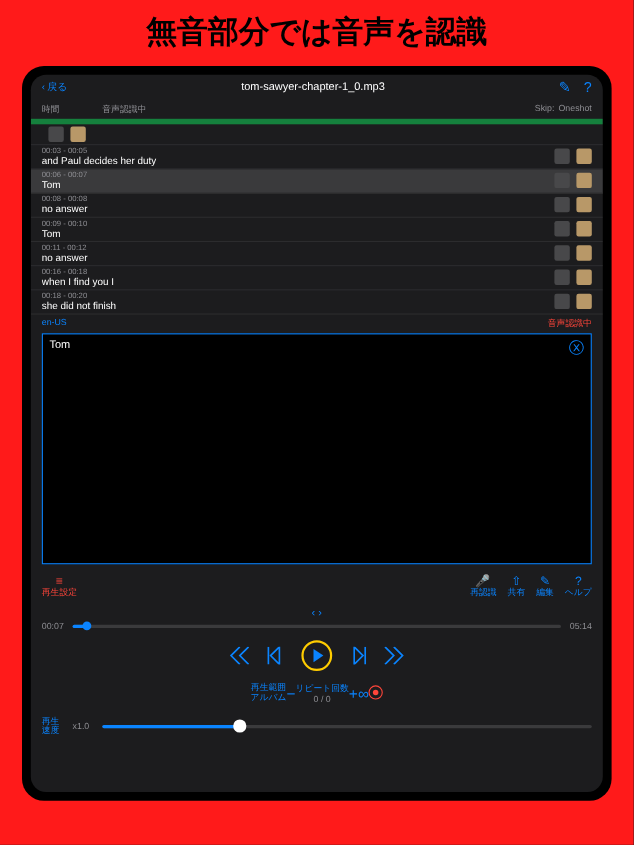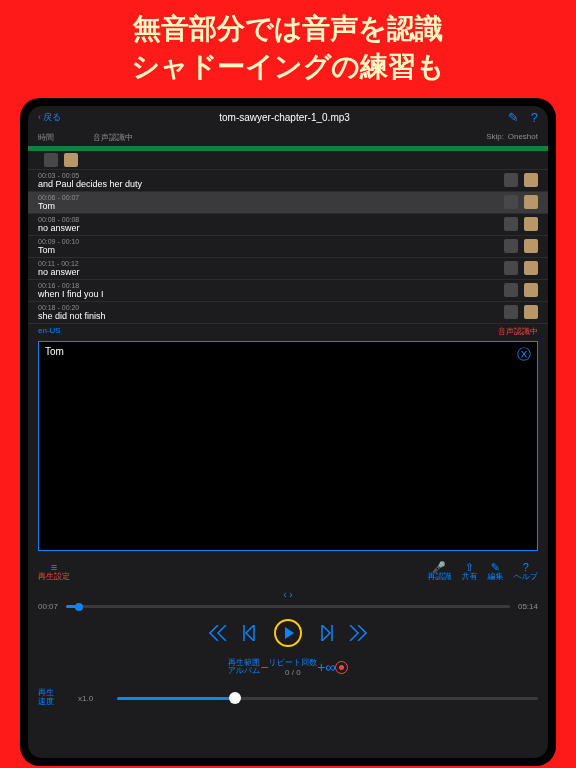--- a/index.html
+++ b/index.html
@@ -1,17 +1,17 @@
 <!DOCTYPE html>
 <html><head>
 <meta charset="utf-8">
 <style>
 *{margin:0;padding:0;box-sizing:border-box;font-family:-apple-system,"Hiragino Sans",sans-serif}
 body{background:#ff1a1a;width:576px;height:768px;overflow:hidden}
-.promo{color:#fef9c3;font-size:28px;font-weight:600;text-align:center;padding:10px 0 12px;line-height:1.35}
+.promo{color:#000000;font-size:28px;font-weight:600;text-align:center;padding:10px 0 12px;line-height:1.35}
 .device{background:#000;margin:0 20px;border-radius:20px;padding:8px;height:668px}
 .screen{background:#1c1c1e;border-radius:14px;height:100%;display:flex;flex-direction:column;overflow:hidden;font-size:9px;color:#fff}
 .topbar{display:flex;align-items:center;padding:4px 10px;color:#0a84ff}
 .back{display:flex;align-items:center;gap:2px;cursor:pointer}
 .title{flex:1;text-align:center;color:#fff;font-size:10px}
 .topicons{display:flex;gap:12px;font-size:13px}
 .pencil,.help{color:#0a84ff;cursor:pointer}
 .hdr{display:flex;padding:3px 10px;font-size:8px;color:#8e8e93;border-bottom:5px solid #15803d}
 .hdr .time{width:55px}
 .hdr .text{flex:1}
@@ -43,33 +43,32 @@
 .controls{display:flex;justify-content:center;align-items:center;gap:14px;padding:8px 0;color:#0a84ff}
 .controls svg{cursor:pointer}
 .play{width:28px;height:28px;border:2px solid #ffcc00;border-radius:50%;display:flex;align-items:center;justify-content:center;cursor:pointer}
 .playtri{width:0;height:0;border-left:9px solid #0a84ff;border-top:6px solid transparent;border-bottom:6px solid transparent;margin-left:2px}
 .repeat{display:flex;justify-content:center;align-items:center;font-size:8px;padding:2px 0}
 .repeat .lbl{color:#0a84ff;text-align:center;line-height:1.1}
 .repeat .val{color:#8e8e93}
 .repeat .btn{color:#0a84ff;font-size:14px;cursor:pointer}
 .repeat .rec{width:13px;height:13px;border:1.5px solid #ff453a;border-radius:50%;display:flex;align-items:center;justify-content:center;cursor:pointer}
 .repeat .rec::after{content:"";width:5px;height:5px;background:#ff453a;border-radius:50%}
-.speed{display:flex;align-items:center;gap:24px;padding:6px 10px 10px;font-size:8px}
+.speed{display:flex;align-items:center;gap:12px;padding:6px 10px 10px;font-size:8px}
 .speed .lbl{color:#0a84ff;line-height:1.1}
 .speed .val{color:#8e8e93}
 .strack{flex:1;height:3px;background:#3a3a3c;border-radius:2px;position:relative}
 .sthumb{position:absolute;width:12px;height:12px;background:#fff;border-radius:50%;top:-4.5px;left:28%;margin-left:-6px;cursor:pointer}
 .sfill{position:absolute;height:100%;background:#0a84ff;width:28%;border-radius:2px}
 </style>
 </head>
 <body>
 
 <div class="promo">
   <div>無音部分では音声を認識</div>
-  <div>シャドーイングの練習も</div>
 </div>
 
 <div class="device">
 <div class="screen">
 
 <div class="topbar">
   <div class="back">
     <span>‹</span>
     <span>戻る</span>
   </div>

